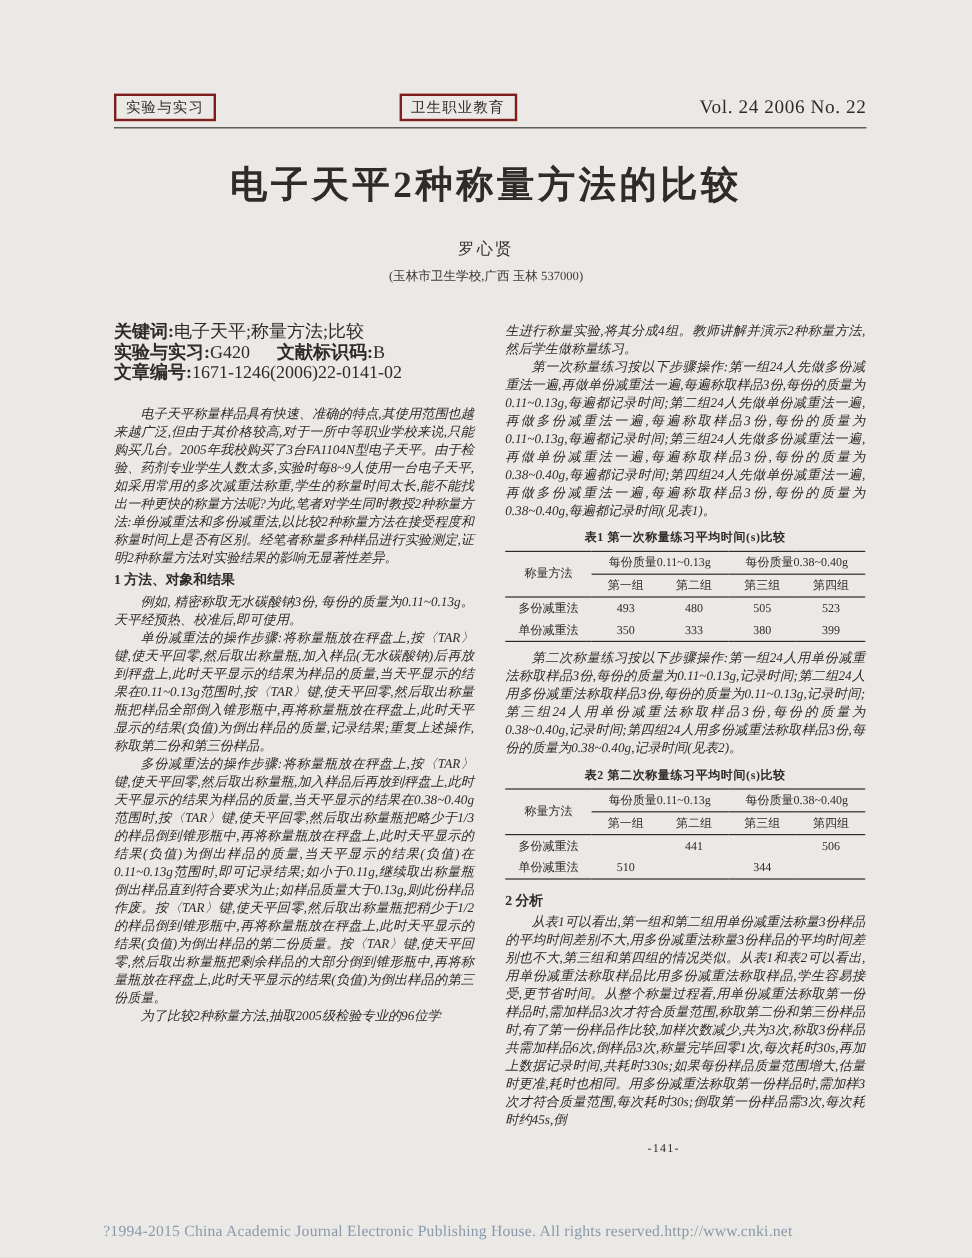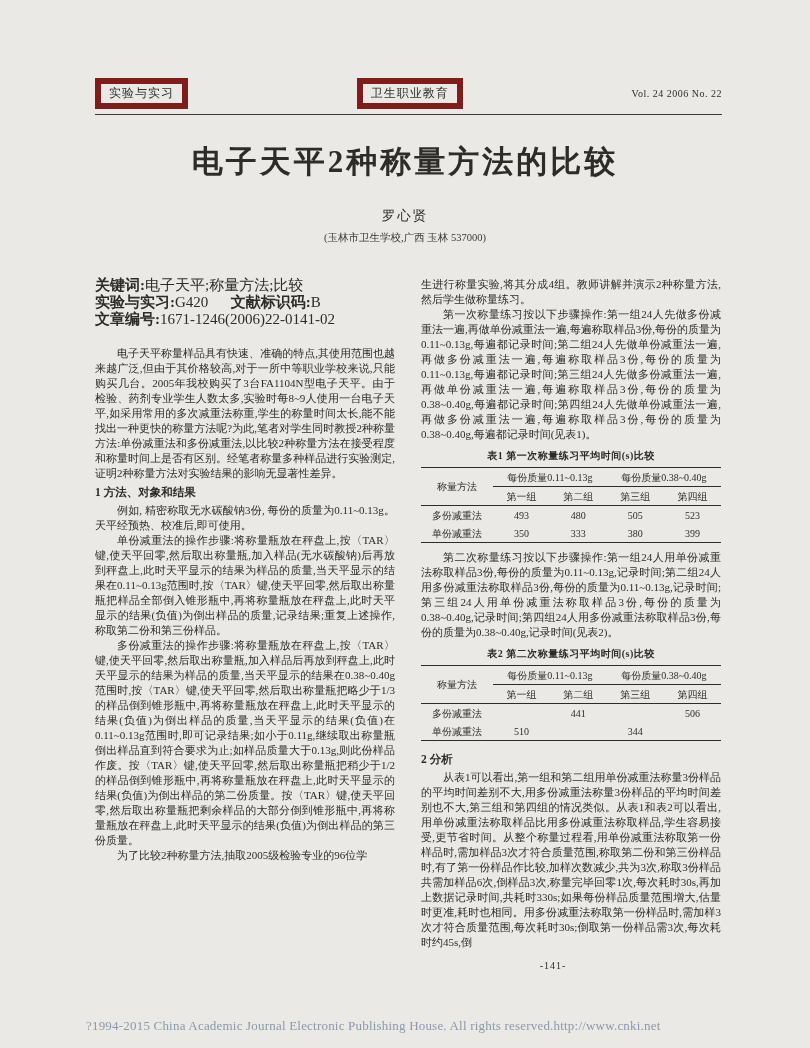--- a/index.html
+++ b/index.html
@@ -12,25 +12,25 @@
     font-family:"Liberation Serif","DejaVu Serif",serif;
     overflow:hidden;
   }
   
   .masthead{
     margin:78px 88px 0 95px;
     display:flex;align-items:center;justify-content:space-between;
     font-size:12px;
   }
   .boxed{
-    border:6px solid #7f1d1d;
+    border:2px solid #7f1d1d;
     padding:1px 8px;
     letter-spacing:1px;
   }
-  .issue{font-size:10px;letter-spacing:.5px;}
+  .issue{font-size:16px;letter-spacing:.5px;}
   .rule{margin:5px 88px 0 95px;border-top:1.2px solid #3f3d3a;height:0;}
   
   .title{
     margin:26px 0 0 0;
     text-align:center;
     font-size:31px;
     font-weight:bold;
     letter-spacing:3px;
   }
   .author{margin-top:24px;text-align:center;font-size:13.5px;letter-spacing:2px;}
@@ -39,20 +39,21 @@
   .columns{
     margin:32px 88px 0 95px;
     display:flex;gap:26px;
     height:694px;overflow:hidden;
   }
   .col{width:300px;display:flex;flex-direction:column;}
   .col p{
     margin:0;
     font-size:11px;line-height:15px;
     text-align:justify;
+    font-style:italic;
   }
   p.indent{text-indent:2em;}
   h3.sec{
     margin:4px 0 3px 0;
     font-size:11.5px;line-height:15px;
     font-weight:bold;
   }
   
   .meta{margin-bottom:18px;font-size:15px;line-height:17px;}
   .meta b{font-weight:bold;}

